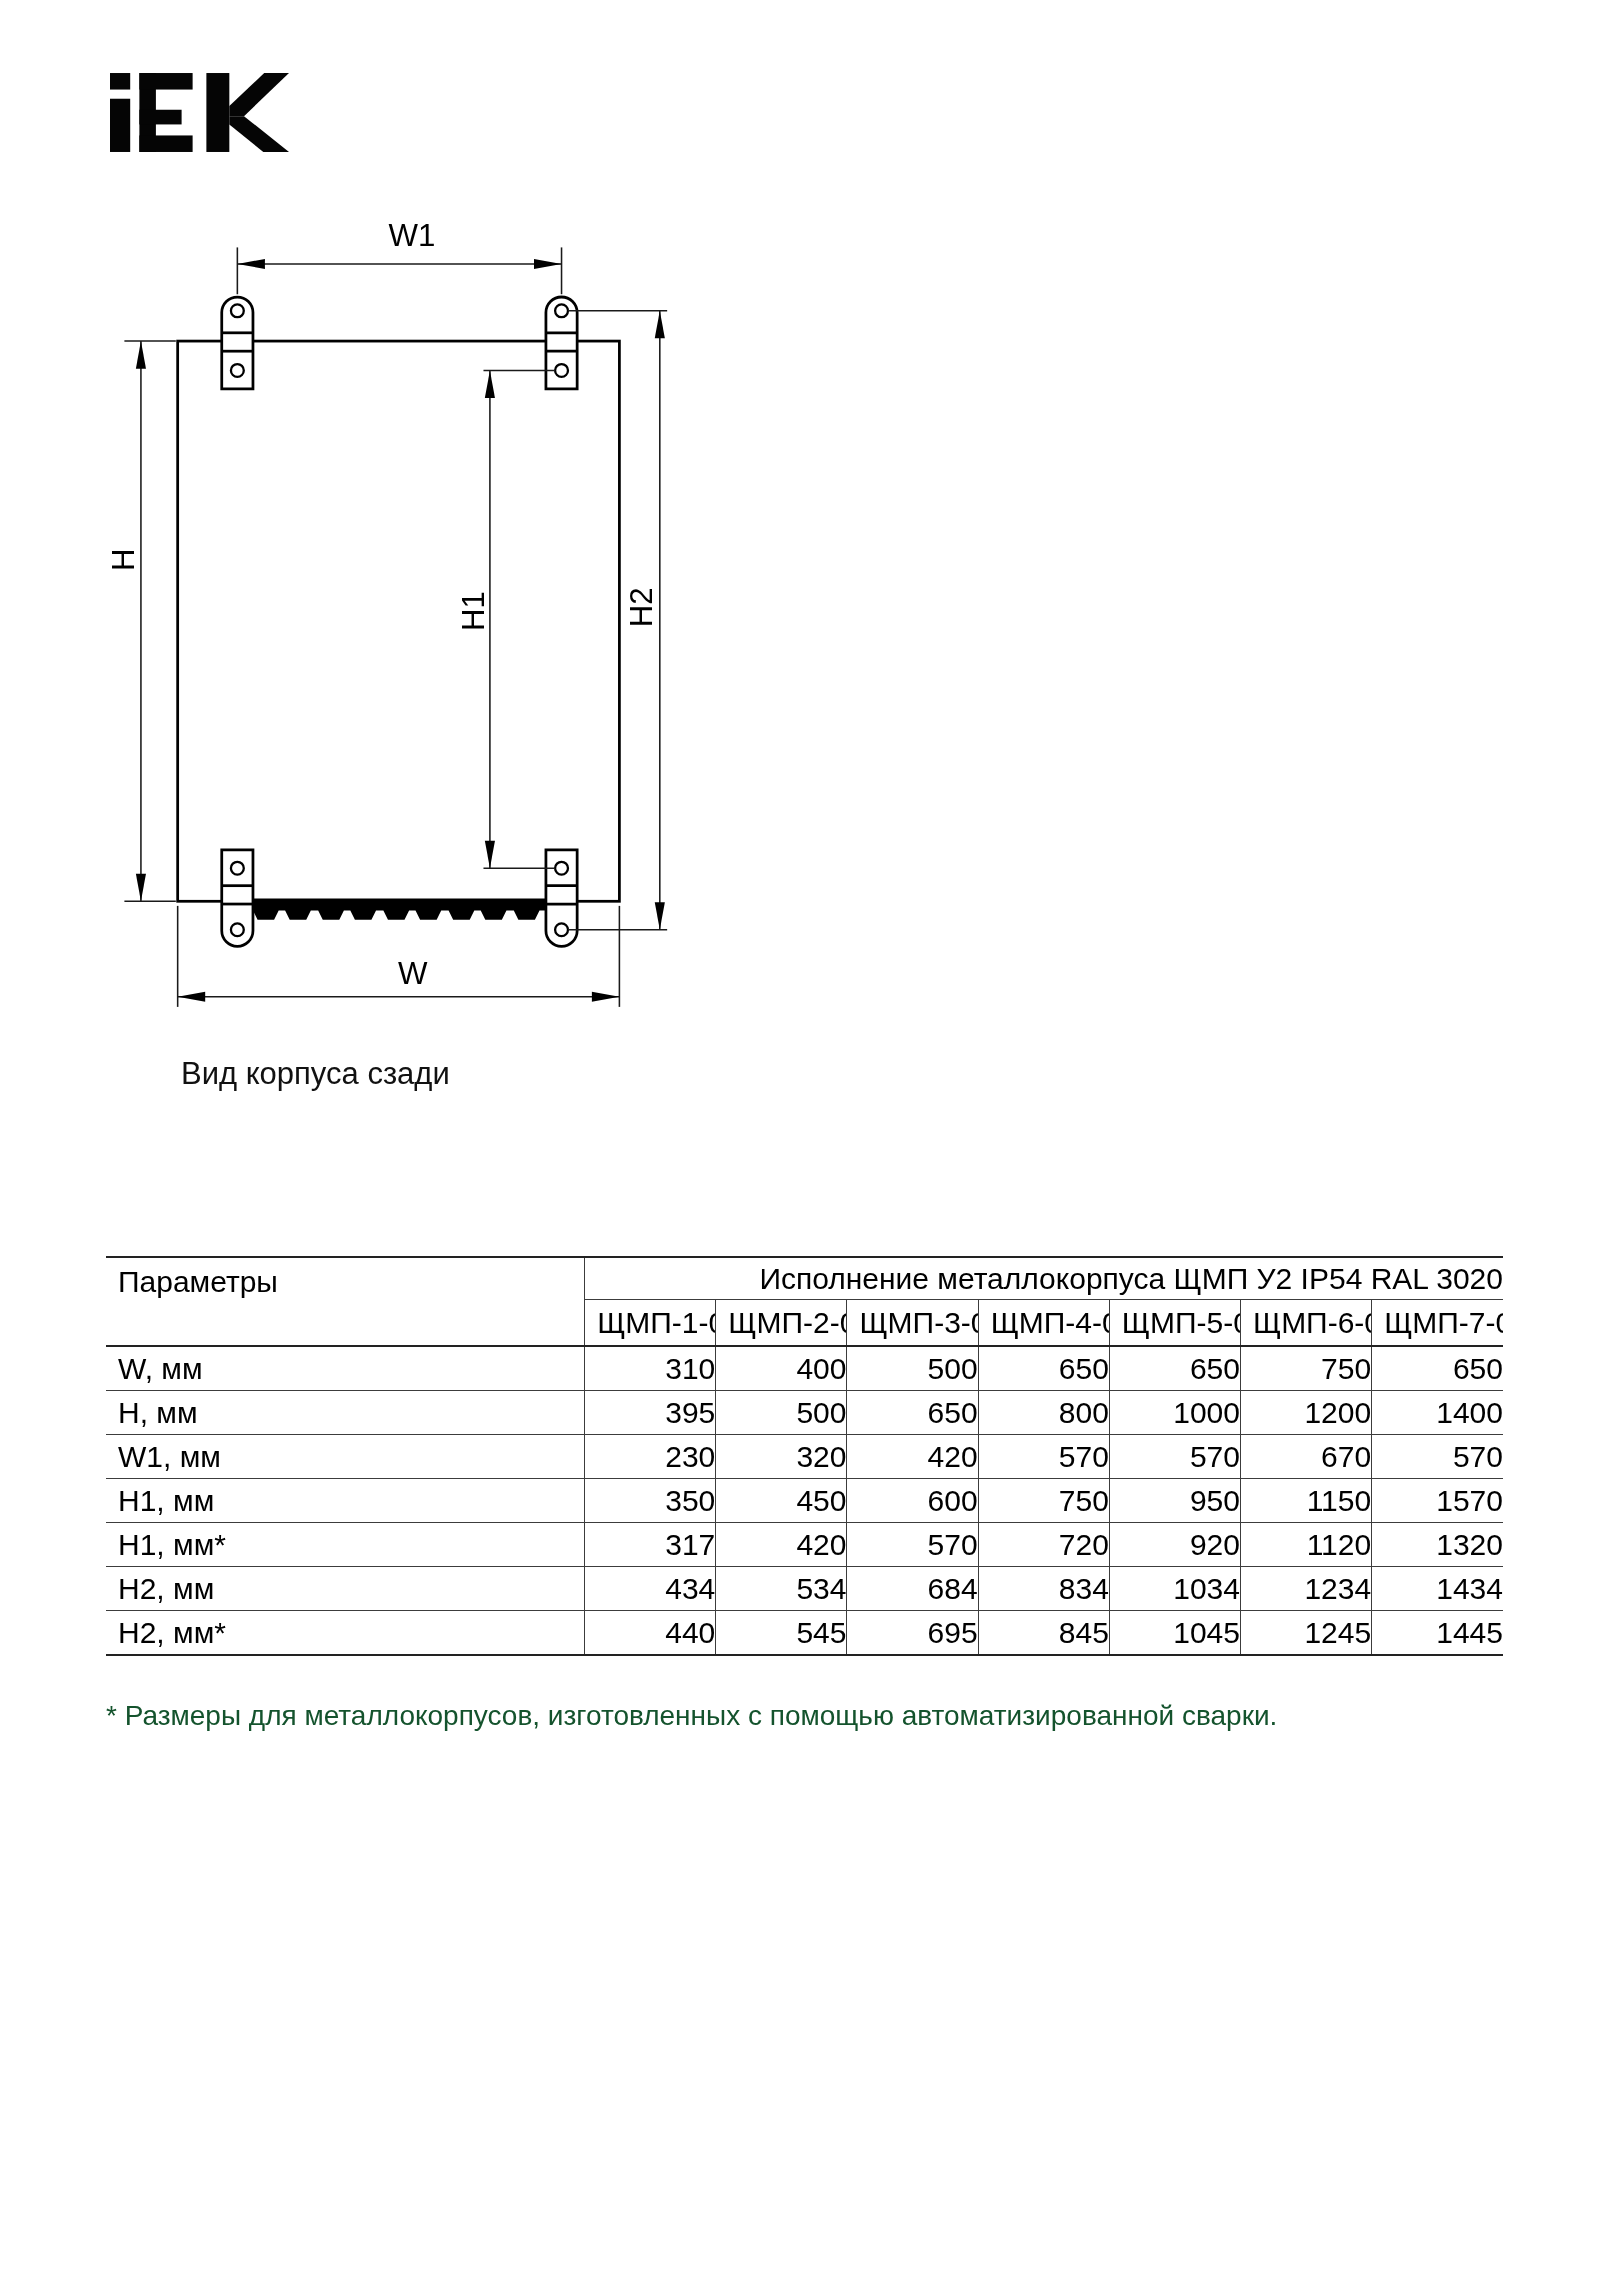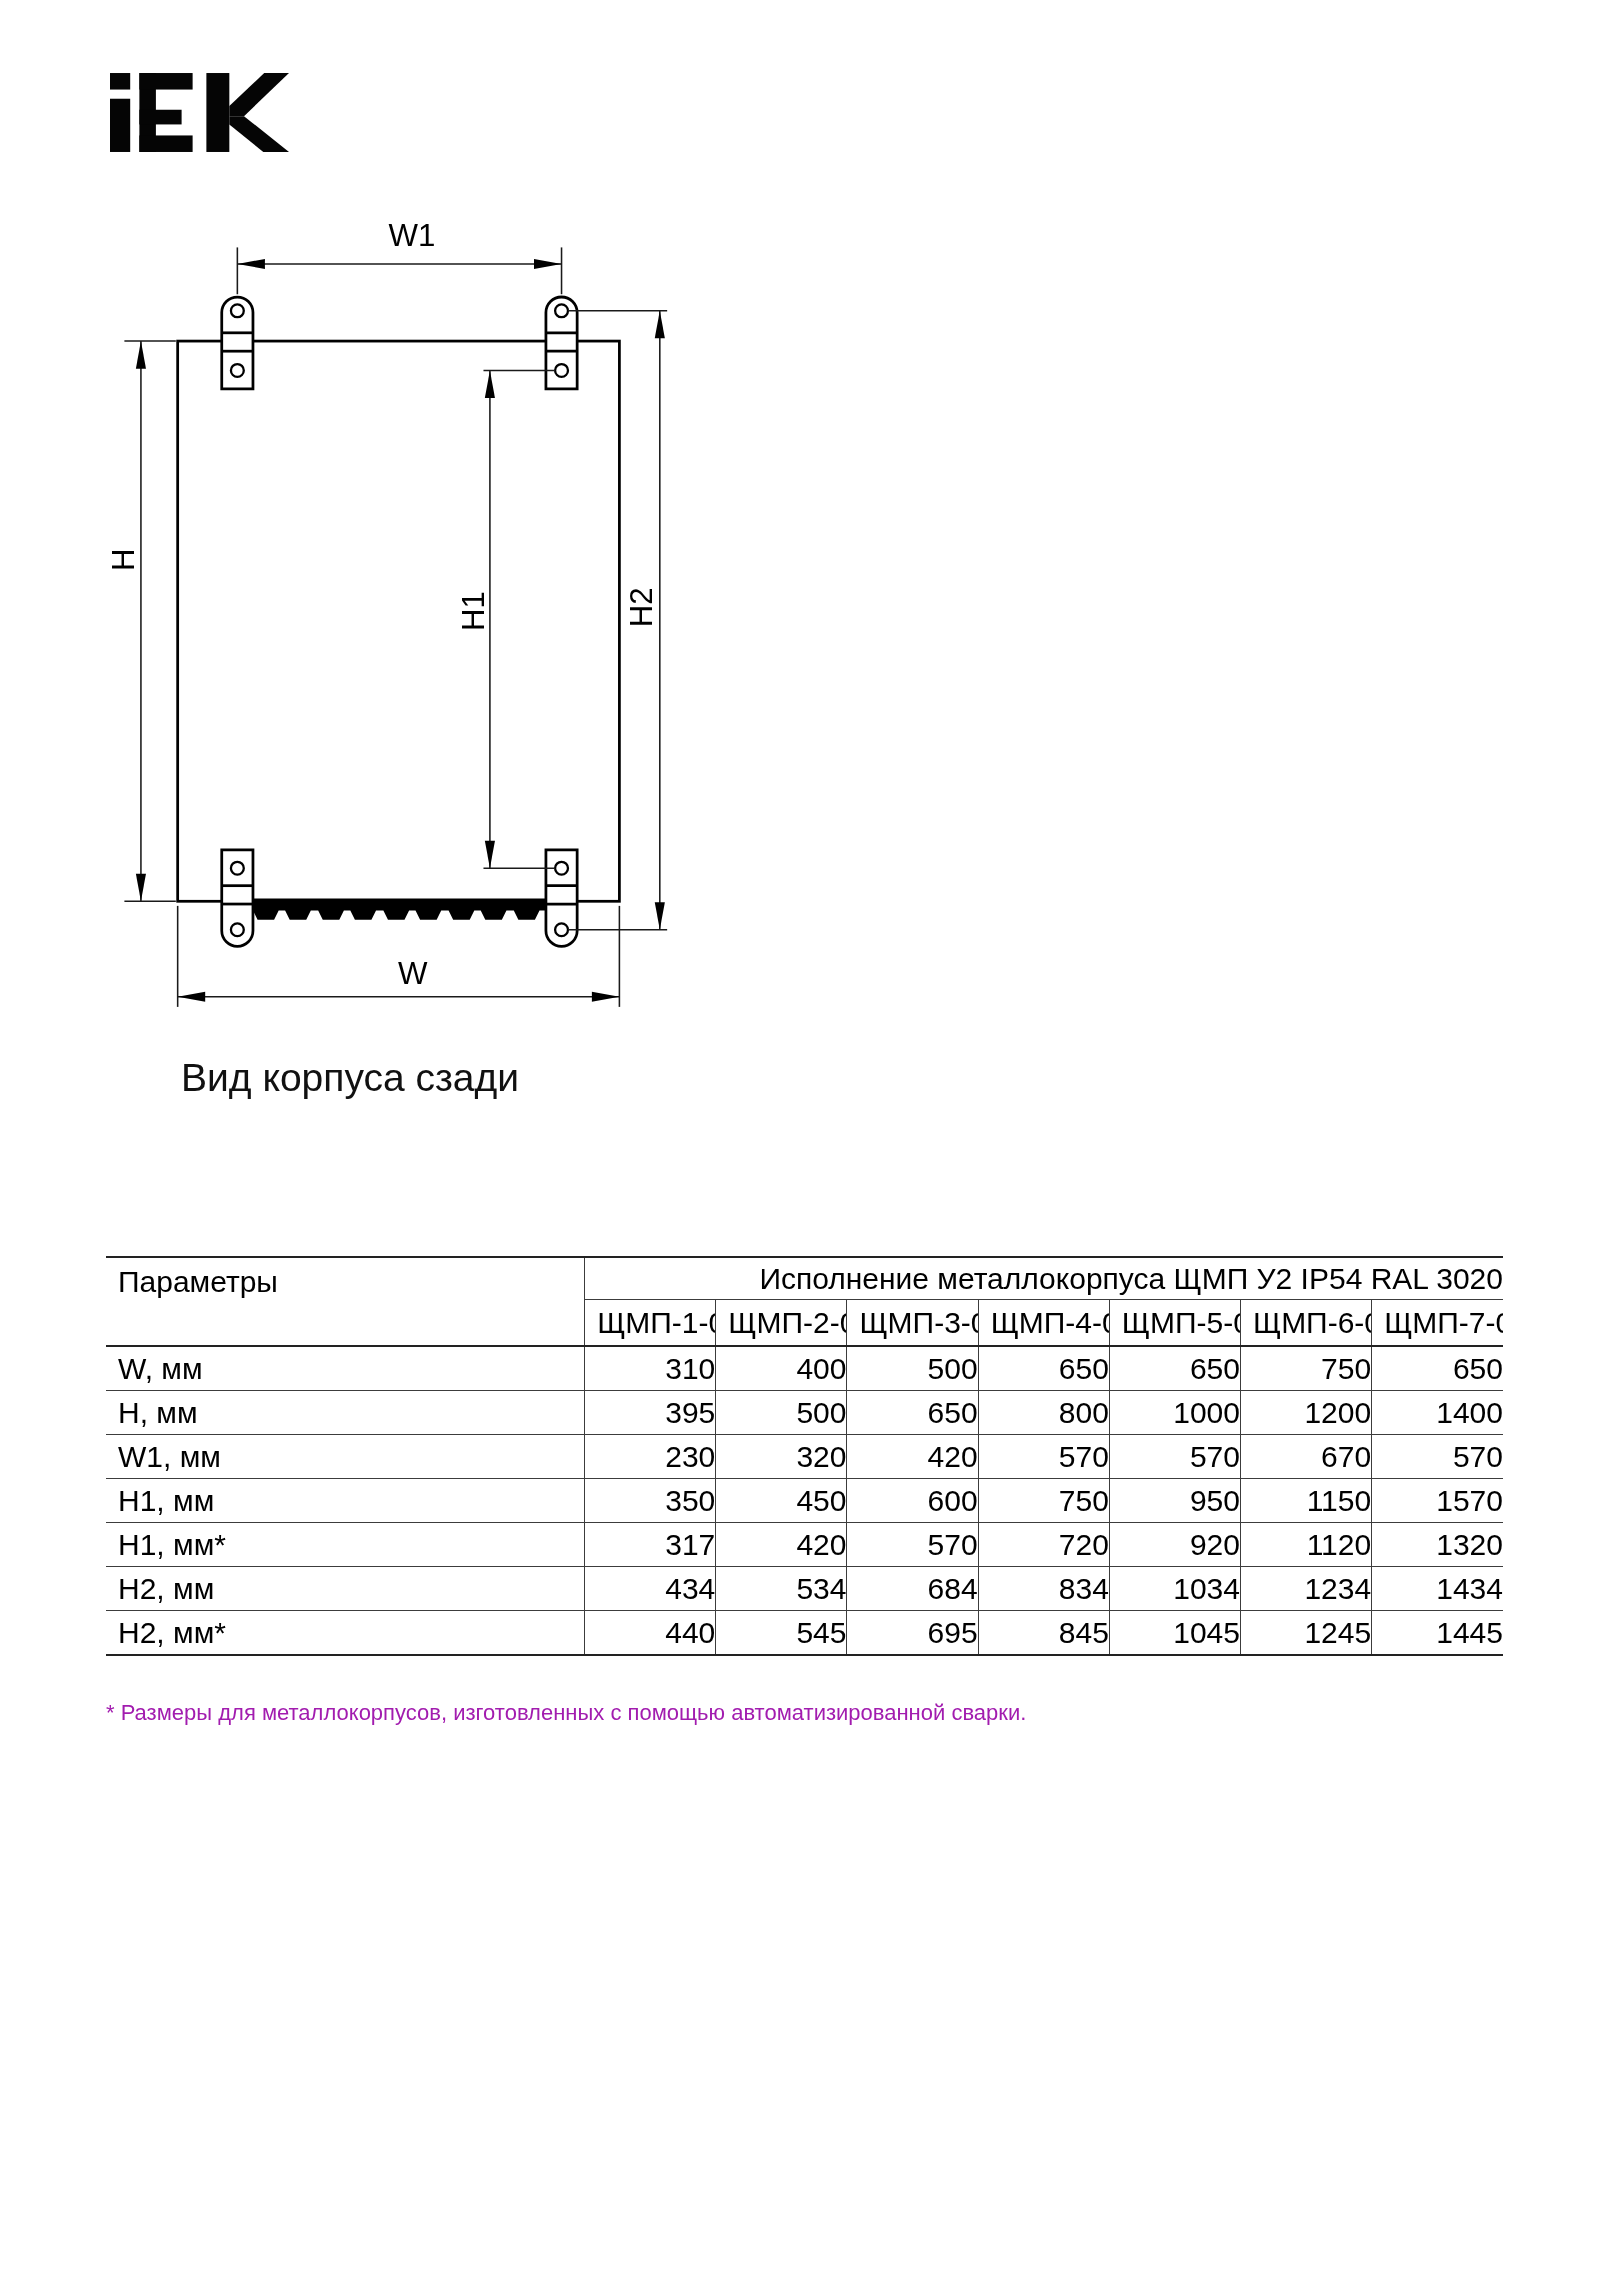--- a/index.html
+++ b/index.html
@@ -6,34 +6,34 @@
   #page{position:relative;width:1611px;height:2285px;background:#ffffff;margin:0 auto;
         font-family:"Liberation Sans", sans-serif;color:#000;overflow:hidden;}
   #logo{position:absolute;left:110px;top:73px;width:179px;height:79px;}
   #diagram{position:absolute;left:83px;top:207px;width:643px;height:900px;}
   #diagram .thick{stroke:#000;stroke-width:3;fill:none;}
   #diagram .bracket{stroke:#000;stroke-width:3;fill:#fff;}
   #diagram .hole{stroke:#000;stroke-width:2.5;fill:#fff;}
   #diagram .dim{stroke:#1a1a1a;stroke-width:1.7;fill:none;}
   #diagram .arrow{fill:#000;stroke:none;}
   #diagram text{font-family:"Liberation Sans", sans-serif;font-size:34px;fill:#000;}
-  #caption{position:absolute;left:181px;top:1056px;font-size:39px;color:#111;}
+  #caption{position:absolute;left:181px;top:1056px;font-size:31px;color:#111;}
   #spec-table{position:absolute;left:106px;top:1256px;width:1397px;border-collapse:collapse;
         table-layout:fixed;font-size:30px;color:#000;
         border-top:2.8px solid #222;border-bottom:2.8px solid #222;}
   #spec-table td{padding:0 0 0 12px;vertical-align:middle;overflow:hidden;white-space:nowrap;}
   #spec-table col.c-param{width:478px;}
   #spec-table col.c-val{width:131px;}
   #spec-table tr.h1 td{height:41px;}
   #spec-table tr.h2 td{height:45px;border-top:1.8px solid #3c3c3c;}
   #spec-table tr.dr td{height:43px;border-top:1.8px solid #3c3c3c;}
   #spec-table tr.dr.first td{border-top:2.8px solid #222;}
   #spec-table td.vline{border-left:1.8px solid #3c3c3c;text-align:right;}
   #spec-table td.param-head{vertical-align:top;padding-top:7.3px;margin-top:40px;}
-  #footnote{position:absolute;left:106px;top:1700px;font-size:22px;color:#a21caf;}
+  #footnote{position:absolute;left:106px;top:1700px;font-size:28px;color:#14532d;}
 </style>
 </head>
 <body>
 
 <div id="page">
 
   <svg id="logo" viewBox="0 0 195 86" aria-hidden="true">
     <g fill="#050505">
       <rect x="0" y="0" width="22" height="18"></rect>
       <rect x="0" y="28" width="22" height="58"></rect>

